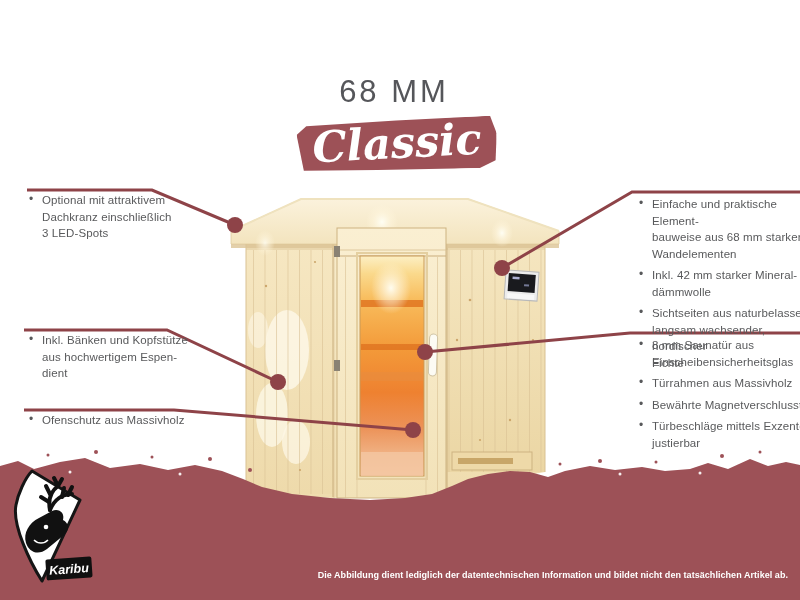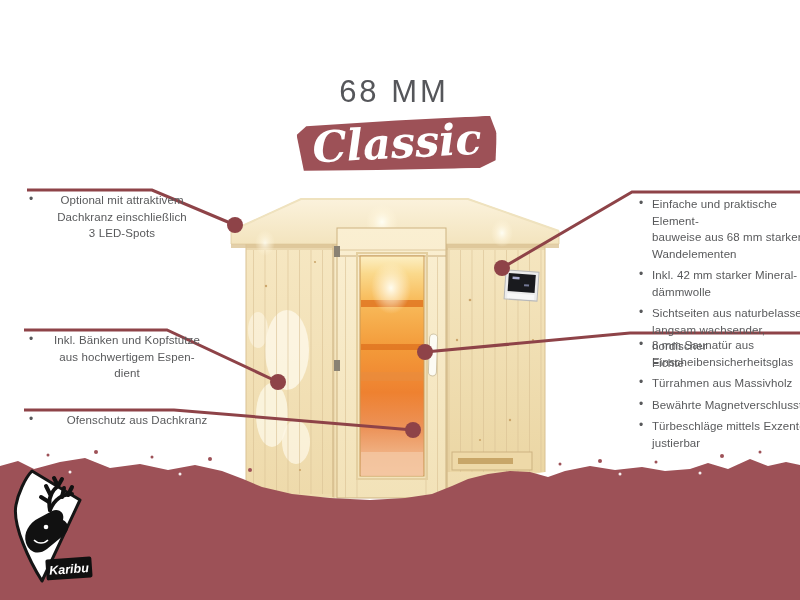--- a/index.html
+++ b/index.html
@@ -24,21 +24,21 @@
     clip-path:polygon(0% 24%,5% 8%,50% 3%,97% 0%,100% 34%,99% 86%,91% 100%,40% 97%,3% 93%);
   }
   .badge-text{
     position:absolute;left:0;top:-6px;width:200px;height:60px;text-align:center;
     font-family:"DejaVu Serif",serif;font-style:italic;font-weight:bold;
     font-size:43px;color:#fff;line-height:60px;letter-spacing:0px;
     transform:rotate(-1deg);
   }
 
   .feat{position:absolute;color:var(--text-gray);font-size:11.5px;line-height:16.5px;letter-spacing:.1px;}
-  .feat .txt{display:block;white-space:pre-line;text-align:center;}
+  .feat .txt{display:block;white-space:pre-line;}
   .dot{position:absolute;left:-13px;top:-1px;font-size:12px;}
   .feat-group{position:absolute;color:var(--text-gray);font-size:11.5px;line-height:16.5px;letter-spacing:.1px;}
   .feat-rel{position:relative;margin-bottom:5px;}
   .feat-rel .txt{display:block;white-space:pre-line;}
 
   .disclaimer{
     position:absolute;right:12px;top:570px;
     color:#fff;font-size:9px;font-weight:bold;letter-spacing:.05px;
     white-space:nowrap;
   }
@@ -255,21 +255,21 @@
 3 LED-Spots</span>
   </div>
   <div class="feat" style="left:42px;top:332px;width:170px;">
     <span class="dot">•</span>
     <span class="txt">Inkl. Bänken und Kopfstütze
 aus hochwertigem Espen-
 dient</span>
   </div>
   <div class="feat" style="left:42px;top:412px;width:190px;">
     <span class="dot">•</span>
-    <span class="txt">Ofenschutz aus Dachkranz</span>
+    <span class="txt">Ofenschutz aus Massivholz</span>
   </div>
 
   <div class="feat-group" style="left:652px;top:196px;width:170px;">
     <div class="feat-rel">
       <span class="dot">•</span>
       <span class="txt">Einfache und praktische Element-
 bauweise aus 68 mm starken
 Wandelementen</span>
     </div>
     <div class="feat-rel">
@@ -299,13 +299,14 @@
       <span class="dot">•</span>
       <span class="txt" style="white-space:nowrap;">Bewährte Magnetverschlusstechnik</span>
     </div>
     <div class="feat-rel">
       <span class="dot">•</span>
       <span class="txt">Türbeschläge mittels Exzenter
 justierbar</span>
     </div>
   </div>
 
+  <div class="disclaimer">Die Abbildung dient lediglich der datentechnischen Information und bildet nicht den tatsächlichen Artikel ab.</div>
 </div>
 
 </body></html>

